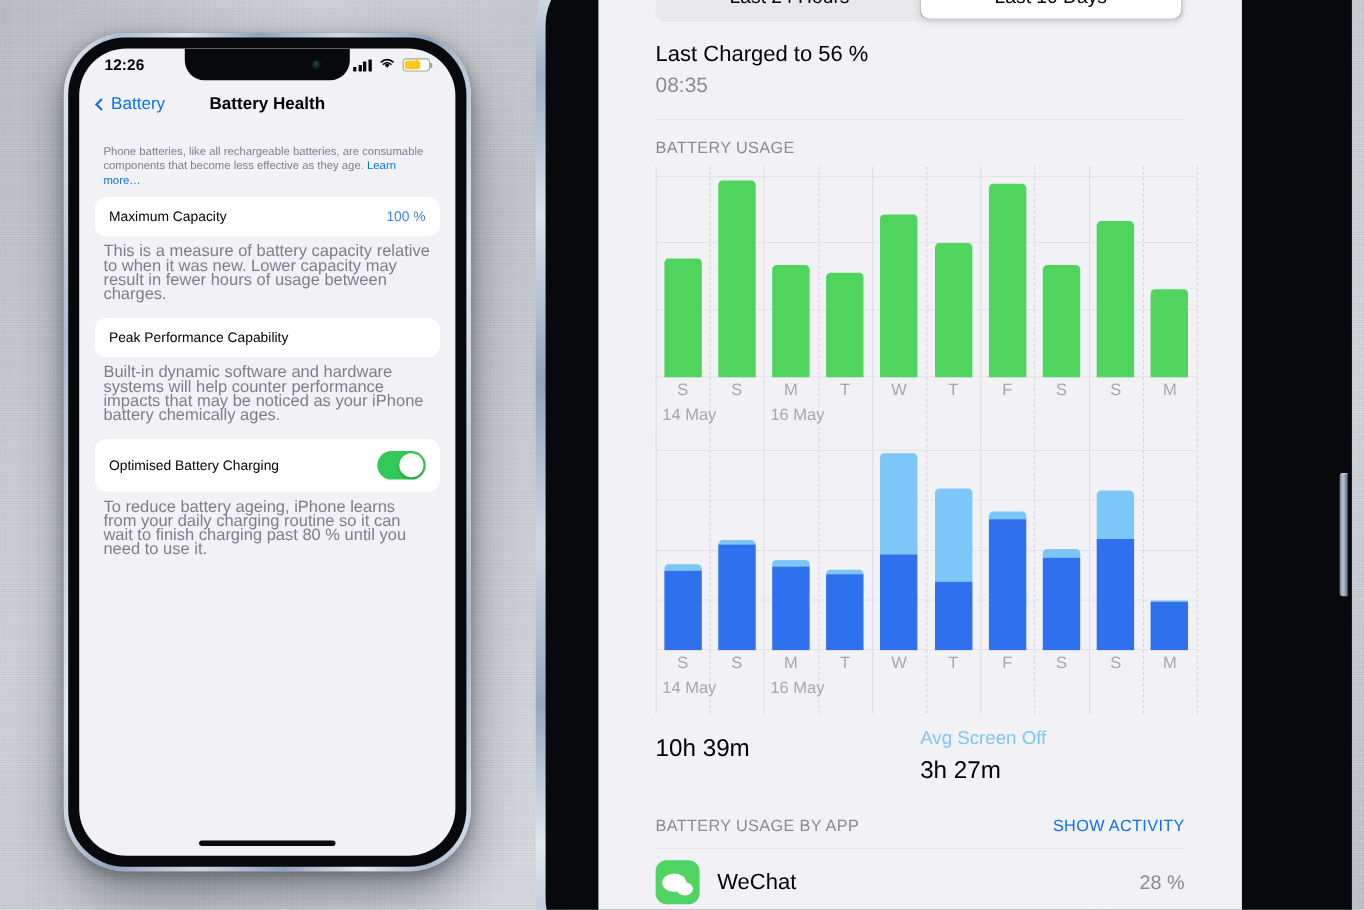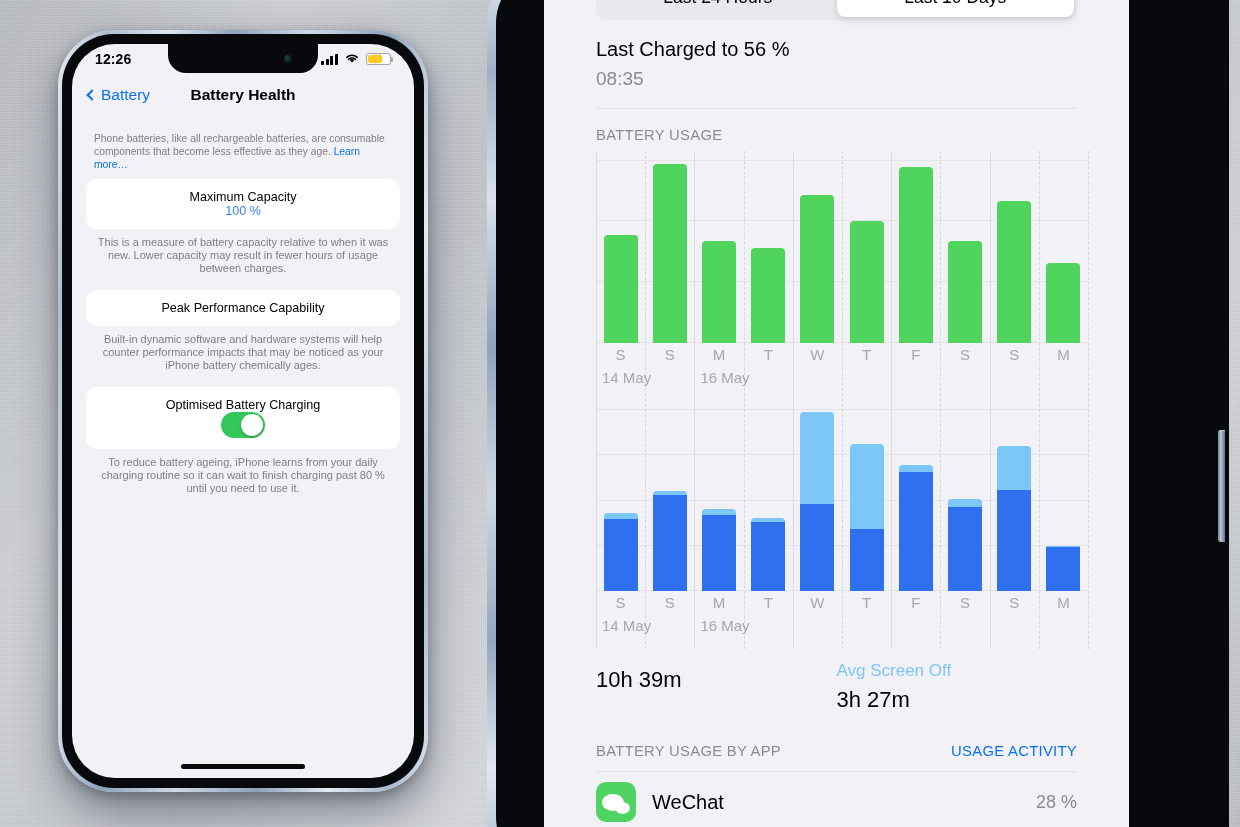--- a/index.html
+++ b/index.html
@@ -109,28 +109,26 @@
   .footnote {
     font-size: 10.3px; line-height: 13px; color: #7e7e85;
     padding: 16px 8px 8px 8px;
   }
   .footnote .link { color:#0a72f0; }
   .card {
     background:#fff; border-radius: 11px;
     padding: 11px 13px;
     display:flex; align-items:center; justify-content:space-between;
     min-height: 32px;
-    flex-direction: column;
   }
   .card .label { font-size: 12.6px; color:#000; }
   .card .value { font-size: 12.6px; color:#3b82f6; }
   .caption {
-    font-size: 11px; line-height: 13px; color:#7e7e85;
+    font-size: 15px; line-height: 13px; color:#7e7e85;
     padding: 7px 8px 15px 8px;
-    text-align: center;
   }
   .toggle {
     width: 44px; height: 26px; border-radius: 13px;
     background:#34c759; position: relative; flex:none;
   }
   .toggle .knob {
     position:absolute; top:2px; right:2px;
     width:22px; height:22px; border-radius:50%;
     background:#fff; box-shadow: 0 1.5px 3px rgba(0,0,0,.25);
   }
@@ -531,21 +529,21 @@
           <div class="avg-value">10h 39m</div>
         </div>
         <div class="avg-col">
           <div class="avg-label off">Avg Screen Off</div>
           <div class="avg-value">3h 27m</div>
         </div>
       </div>
 
       <div class="sec-head" style="padding-top:30px;">
         <span class="sec-title">BATTERY USAGE BY APP</span>
-        <span class="sec-action">USAGE ACTIVITY</span>
+        <span class="sec-action">SHOW ACTIVITY</span>
       </div>
       <div class="hr" style="margin-top:12px;"></div>
 
       <div class="app-row">
         <span class="app-icon">
           <span class="bub b1"></span>
             <span class="bub b2"></span>
         </span>
         <span class="app-name">WeChat</span>
         <span class="app-pct">28 %</span>

